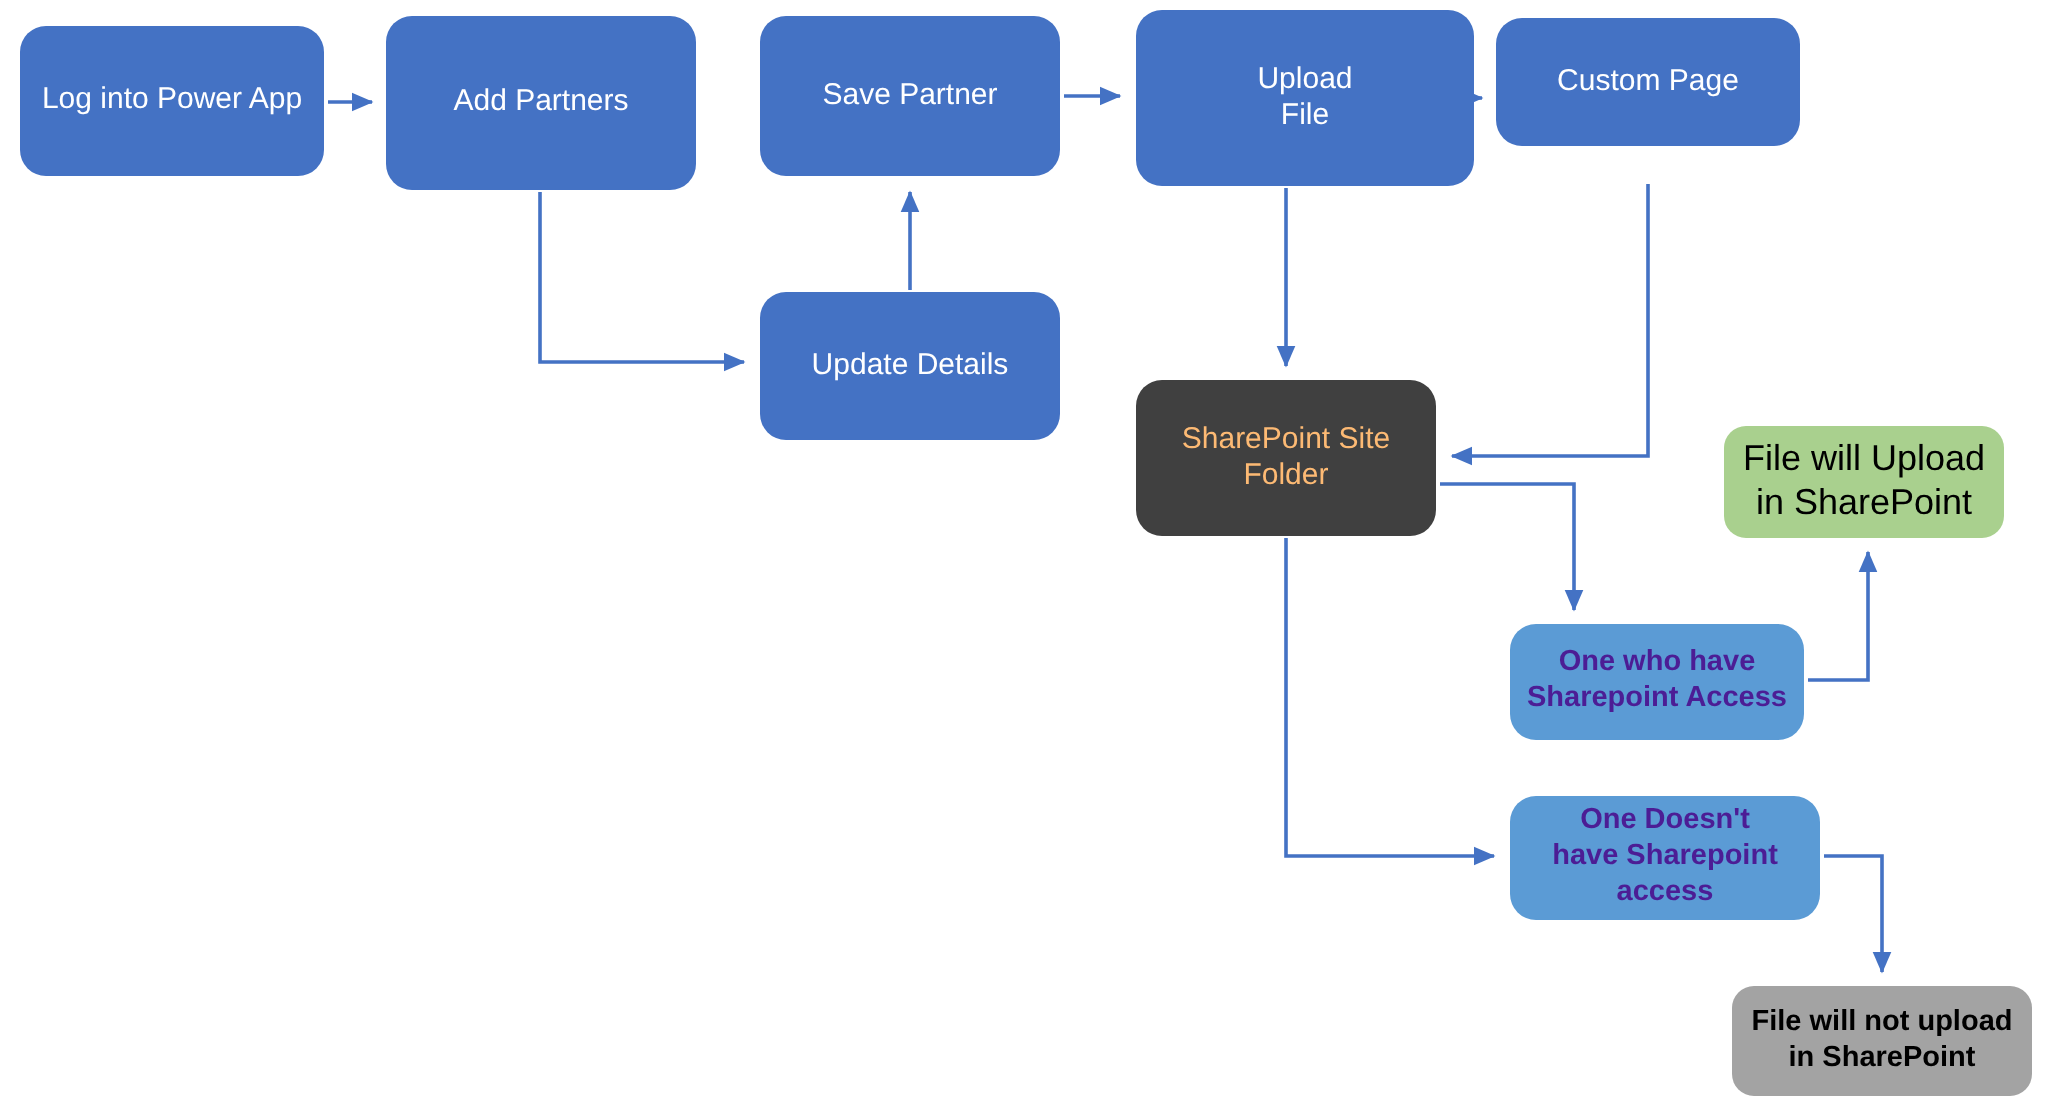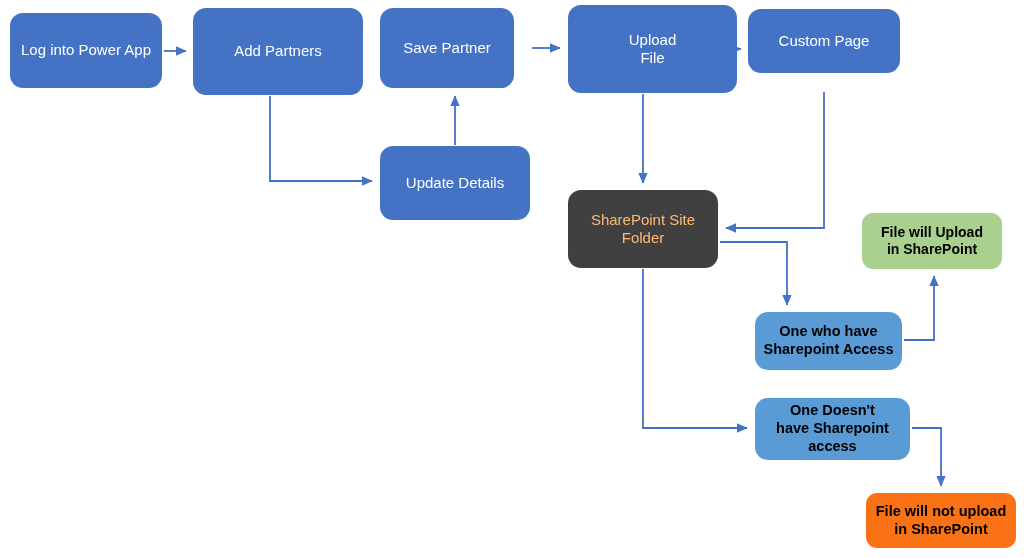--- a/index.html
+++ b/index.html
@@ -48,34 +48,34 @@
   }
   .node.store {
     background: #404040;
     color: #fdba74;
     font-size: 15px;
     font-weight: 400;
     border-radius: 13px;
   }
   .node.decision {
     background: #5B9BD5;
-    color: #000000;
+    color: #4c1d95;
     font-size: 14.5px;
     font-weight: 700;
     border-radius: 13px;
   }
   .node.result-positive {
     background: #A9D08E;
     color: #000000;
-    font-size: 14px;
-    font-weight: 700;
+    font-size: 18px;
+    font-weight: 400;
     border-radius: 11px;
   }
   .node.result-negative {
-    background: #f97316;
+    background: #a3a3a3;
     color: #000000;
     font-size: 14.5px;
     font-weight: 700;
     border-radius: 11px;
   }
 </style>
 </head>
 <body>
 
 <div id="canvas">
@@ -96,22 +96,22 @@
         <path d="M 824 92 L 824 228 L 726 228" fill="none" stroke="#4472C4" stroke-width="1.8" marker-end="url(#arrowhead)"></path>
         <path d="M 720 242 L 787 242 L 787 305" fill="none" stroke="#4472C4" stroke-width="1.8" marker-end="url(#arrowhead)"></path>
         <path d="M 643 269 L 643 428 L 747 428" fill="none" stroke="#4472C4" stroke-width="1.8" marker-end="url(#arrowhead)"></path>
         <path d="M 904 340 L 934 340 L 934 276" fill="none" stroke="#4472C4" stroke-width="1.8" marker-end="url(#arrowhead)"></path>
         <path d="M 912 428 L 941 428 L 941 486" fill="none" stroke="#4472C4" stroke-width="1.8" marker-end="url(#arrowhead)"></path>
       </g>
   </svg>
 
   <div id="node-layer">
       <div class="node process" style="left: 10px; top: 13px; width: 152px; height: 75px;"><span>Log into Power App</span></div>
-      <div class="node process" style="left: 193px; top: 8px; width: 170px; height: 87px;"><span>Add Partners</span></div>
-      <div class="node process" style="left: 380px; top: 8px; width: 134px; height: 80px;"><span>Save Partner</span></div>
+      <div class="node process" style="left: 193px; top: 8px; width: 155px; height: 87px;"><span>Add Partners</span></div>
+      <div class="node process" style="left: 380px; top: 8px; width: 150px; height: 80px;"><span>Save Partner</span></div>
       <div class="node process" style="left: 568px; top: 5px; width: 169px; height: 88px;"><span>Upload
 File</span></div>
       <div class="node process" style="left: 748px; top: 9px; width: 152px; height: 64px;"><span>Custom Page</span></div>
       <div class="node process" style="left: 380px; top: 146px; width: 150px; height: 74px;"><span>Update Details</span></div>
       <div class="node store" style="left: 568px; top: 190px; width: 150px; height: 78px;"><span>SharePoint Site
 Folder</span></div>
       <div class="node decision" style="left: 755px; top: 312px; width: 147px; height: 58px;"><span>One who have
 Sharepoint Access</span></div>
       <div class="node result-positive" style="left: 862px; top: 213px; width: 140px; height: 56px;"><span>File will Upload
 in SharePoint</span></div>

